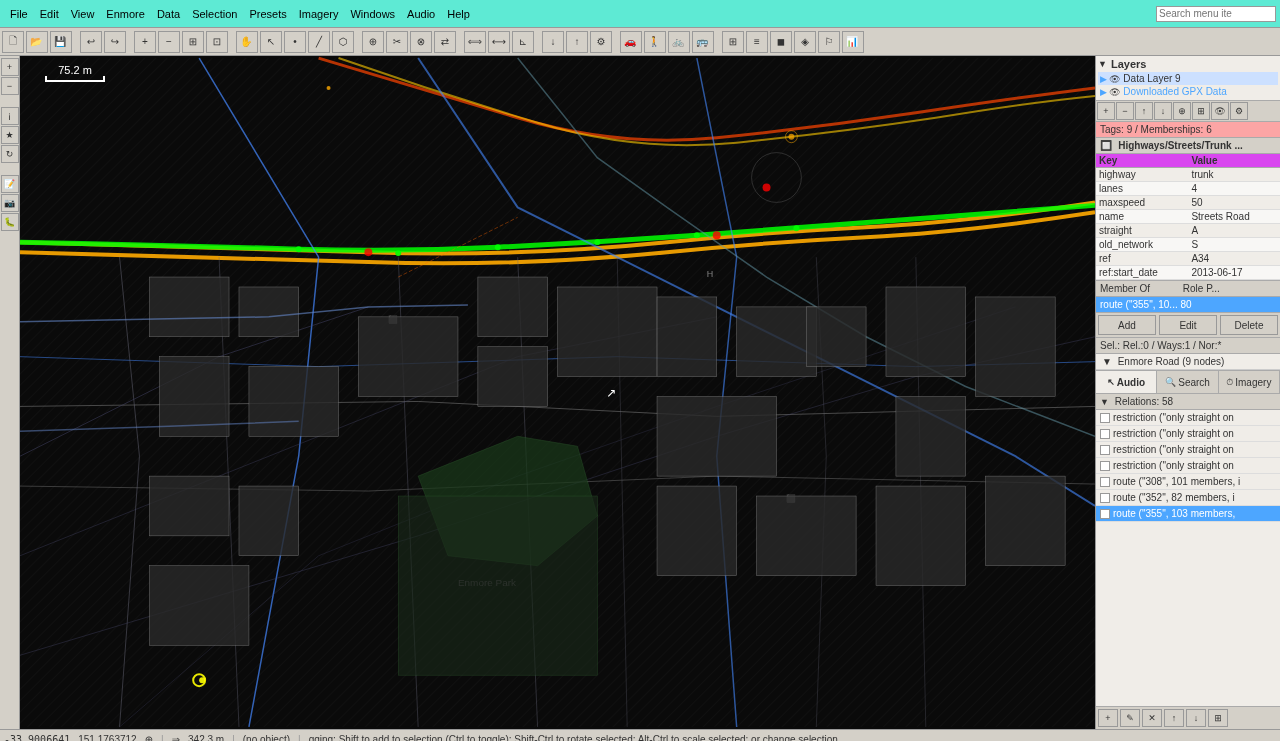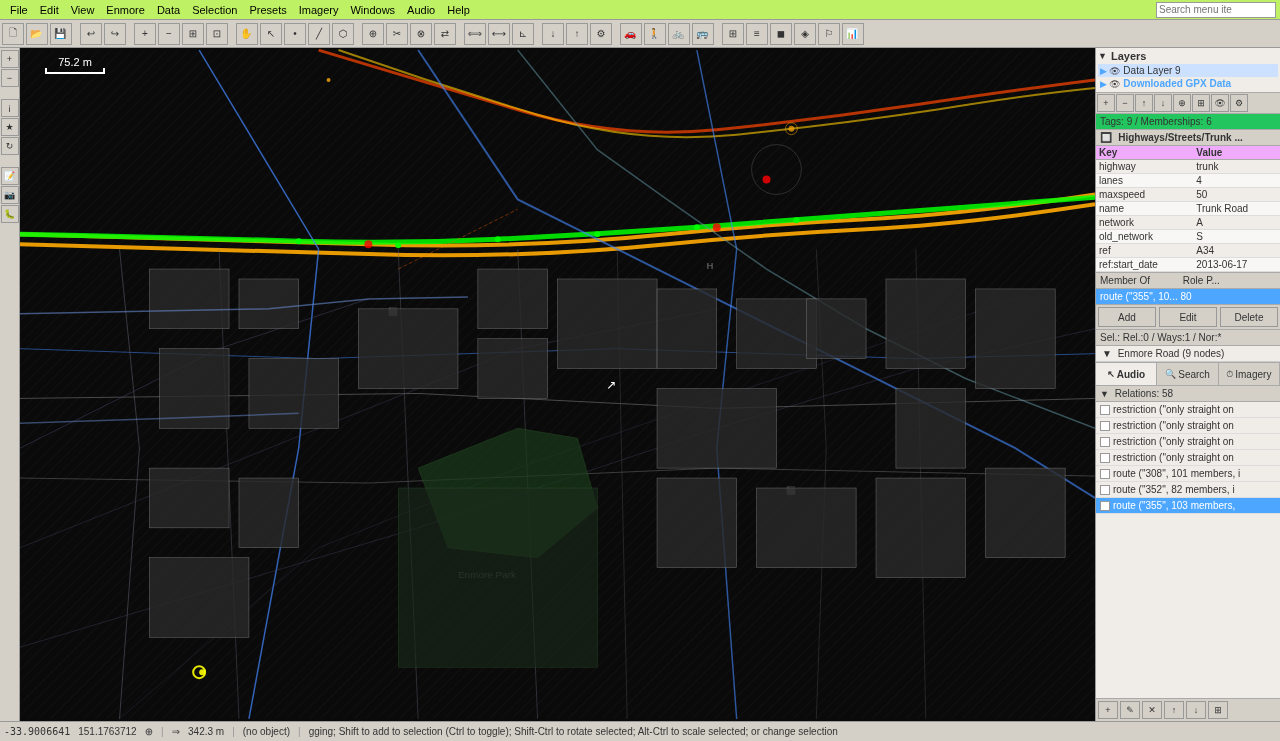--- a/index.html
+++ b/index.html
@@ -1,21 +1,21 @@
 <!DOCTYPE html>
 <html><head>
   <meta charset="utf-8">
   <style>
     * { margin: 0; padding: 0; box-sizing: border-box; }
     body { width: 1280px; height: 741px; overflow: hidden; background: #1a1a1a; font-family: 'Arial', sans-serif; font-size: 11px; color: #ddd; }
 
     
     #menubar {
-      background: #bef264;
-      height: 20px;
+      background: #5eead4;
+      height: 28px;
       display: flex;
       align-items: center;
       padding: 0 4px;
       color: #000;
       font-size: 11px;
       border-bottom: 1px solid #999;
     }
     #menubar span {
       padding: 2px 6px;
       cursor: pointer;
@@ -173,21 +173,21 @@
     }
 
     
     #tags-section {
       flex: 1;
       display: flex;
       flex-direction: column;
       overflow: hidden;
     }
     #tags-header {
-      background: #22c55e;
+      background: #fca5a5;
       padding: 2px 4px;
       font-size: 10px;
       color: #333;
       border-bottom: 1px solid #aaa;
       white-space: nowrap;
       overflow: hidden;
     }
     #highway-header {
       background: #d4d0c8;
       padding: 2px 4px;
@@ -203,21 +203,21 @@
     #props-table {
       overflow-y: auto;
       flex-shrink: 0;
     }
     #props-table table {
       width: 100%;
       border-collapse: collapse;
       font-size: 10px;
     }
     #props-table th {
-      background: #f0abfc;
+      background: #d946ef;
       text-align: left;
       padding: 1px 3px;
       border-bottom: 1px solid #aaa;
       font-weight: bold;
       color: #333;
     }
     #props-table td {
       padding: 1px 3px;
       border-bottom: 1px solid #ddd;
       color: #333;
@@ -565,21 +565,21 @@
         <span>Layers</span>
       </div>
       <div class="layer-item active">
         <span style="font-size:9px; margin-right:2px; color:#4da6ff;">▶</span>
         <span style="font-size:9px; margin-right:3px;">👁</span>
         <span>Data Layer 9</span>
       </div>
       <div class="layer-item">
         <span style="font-size:9px; margin-right:2px; color:#4da6ff;">▶</span>
         <span style="font-size:9px; margin-right:3px;">👁</span>
-        <span style="color:#4da6ff;font-weight:bold;">Downloaded GPX Data</span>
+        <span style="color:#4da6ff;">Downloaded GPX Data</span>
       </div>
     </div>
 
     <div id="layers-toolbar">
       <div class="layer-tb-btn">+</div>
       <div class="layer-tb-btn">−</div>
       <div class="layer-tb-btn">↑</div>
       <div class="layer-tb-btn">↓</div>
       <div class="layer-tb-btn">⊕</div>
       <div class="layer-tb-btn">⊞</div>
@@ -612,24 +612,24 @@
               <tr>
                 <td>lanes</td>
                 <td>4</td>
               </tr>
               <tr>
                 <td>maxspeed</td>
                 <td>50</td>
               </tr>
               <tr>
                 <td>name</td>
-                <td>Trunk Road</td>
+                <td>Streets Road</td>
               </tr>
               <tr>
-                <td>network</td>
+                <td>straight</td>
                 <td>A</td>
               </tr>
               <tr>
                 <td>old_network</td>
                 <td>S</td>
               </tr>
               <tr>
                 <td>ref</td>
                 <td>A34</td>
               </tr>

